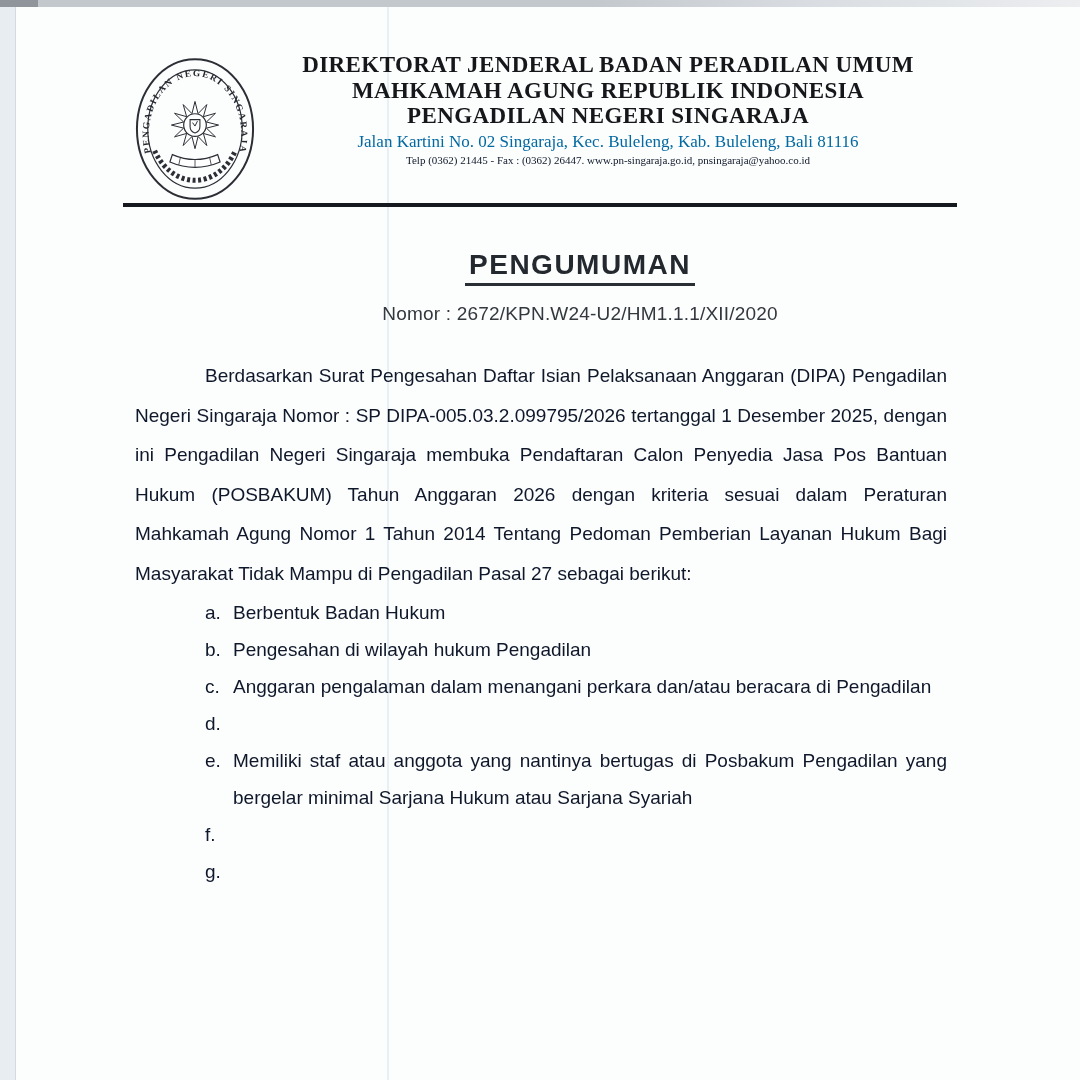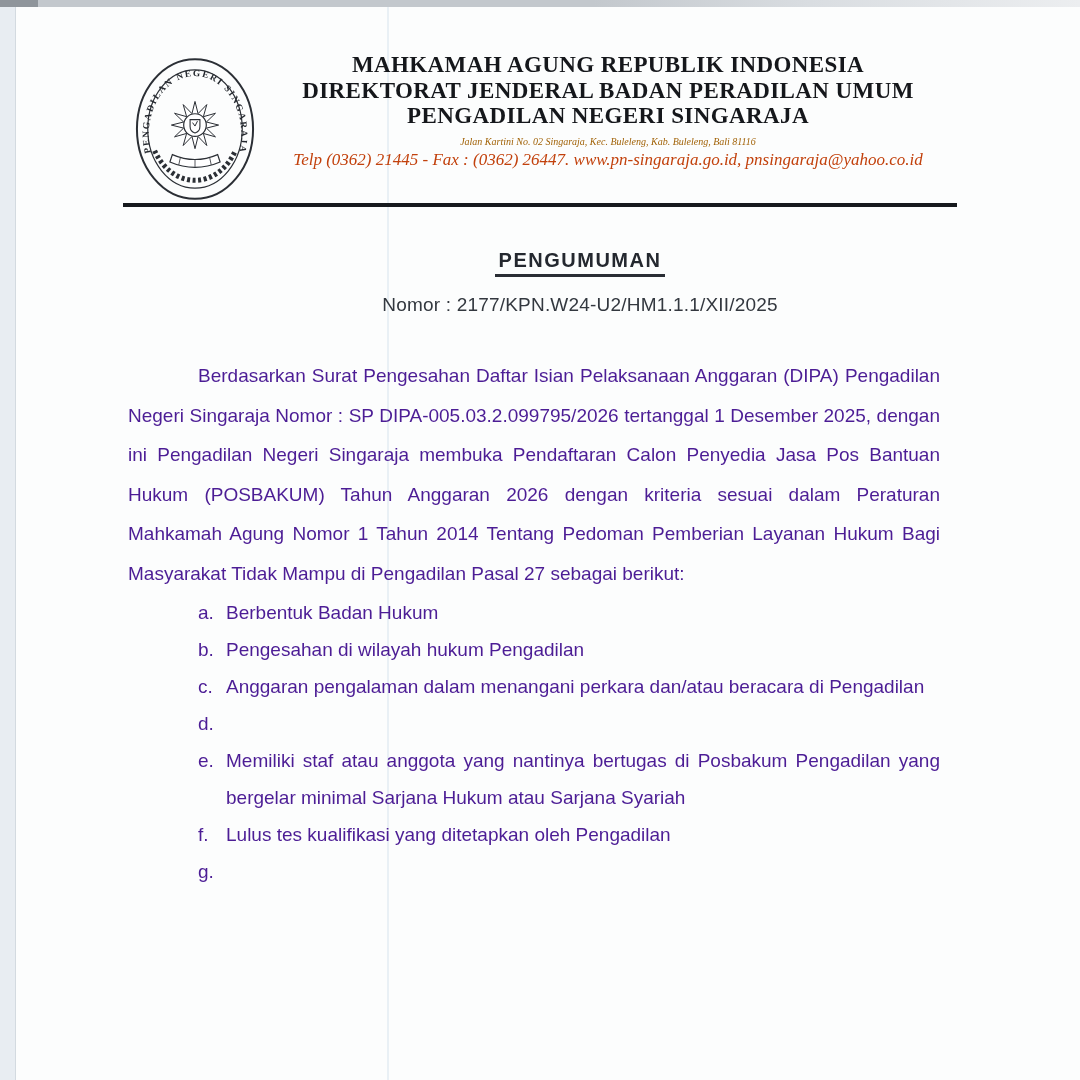--- a/index.html
+++ b/index.html
@@ -14,30 +14,30 @@
   .scan-left{position:absolute;top:7px;left:0;width:15px;height:1073px;
     background:#e8edf2;border-right:1px solid #d3dae0;}
   .scan-crease{position:absolute;top:7px;left:387px;width:2px;height:1073px;
     background:rgba(170,195,218,0.22);}
   
   .letterhead{position:absolute;left:133px;top:50px;width:826px;display:flex;}
   .seal{width:124px;height:146px;flex:none;margin-top:6px;}
   .head-text{flex:1;text-align:center;font-family:"Liberation Serif",serif;
     color:#15171b;padding-top:2px;}
   .head-line{font-weight:bold;font-size:23px;line-height:25.5px;letter-spacing:0.4px;}
-  .head-addr{font-size:10px;line-height:18px;margin-top:4px;color:#a16207;font-style:italic;}
-  .head-contact{font-size:17px;line-height:18px;color:#c2410c;font-style:italic;}
+  .head-addr{font-size:17px;line-height:18px;margin-top:4px;color:#0369a1;}
+  .head-contact{font-size:11px;line-height:18px;color:#0f172a;}
   .head-rule{position:absolute;left:123px;top:203px;width:834px;height:4px;background:#16191d;}
   
   .title-block{position:absolute;left:135px;top:249px;width:890px;text-align:center;}
-  .doc-title{display:inline-block;font-size:20px;font-weight:bold;letter-spacing:1.5px;
+  .doc-title{display:inline-block;font-size:28px;font-weight:bold;letter-spacing:1.5px;
     color:#24282f;border-bottom:3px solid #2a2e35;padding:0 4px 2px 4px;}
   .doc-number{margin-top:17px;font-size:19px;color:#33383f;letter-spacing:0.2px;}
   
-  .doc-body{position:absolute;left:128px;top:356px;width:812px;color:#4c1d95;}
+  .doc-body{position:absolute;left:135px;top:356px;width:812px;color:#0f172a;}
   .paragraph{font-size:19px;line-height:39.5px;text-align:justify;text-indent:70px;margin:0;}
   .req-list{margin:1px 0 0 0;padding:0;list-style:none;font-size:19px;line-height:37px;}
   .req-item{display:flex;}
   .req-marker{flex:none;width:28px;margin-left:70px;}
   .req-text{flex:1;text-align:justify;}
   
   .seal *{vector-effect:non-scaling-stroke;}
 </style>
 </head>
 <body>
@@ -56,33 +56,33 @@
     </text>
     <path d="M63,46 L66.1,58.4 L75,49.2 L71.5,61.5 L83.8,58 L74.6,66.9 L87,70 L74.6,73.1 L83.8,82 L71.5,78.5 L75,90.8 L66.1,81.6 L63,94 L59.9,81.6 L51,90.8 L54.5,78.5 L42.2,82 L51.4,73.1 L39,70 L51.4,66.9 L42.2,58 L54.5,61.5 L51,49.2 L59.9,58.4 Z" fill="#ffffff" stroke="#2b2f35" stroke-width="1"></path>
     <circle cx="63" cy="70" r="11.5" fill="#ffffff" stroke="#2b2f35" stroke-width="1.2"></circle>
     <path d="M58,64.5 h10 v7 q0,5 -5,6.5 q-5,-1.5 -5,-6.5 z" fill="none" stroke="#2b2f35" stroke-width="1.1"></path>
     <path d="M60.5,67.5 l2.5,3.5 l2.5,-5" fill="none" stroke="#2b2f35" stroke-width="1"></path>
     <path d="M40,100 Q63,110 86,100 L88.5,107.5 Q63,118.5 37.5,107.5 Z" fill="#ffffff" stroke="#2b2f35" stroke-width="1.2"></path>
     <path d="M48,103.5 l-1.5,7 M63,105.5 l0,7 M78,103.5 l1.5,7" stroke="#2b2f35" stroke-width="0.8" fill="none"></path>
     <path d="M22,96 A 47 59 0 0 0 104,96" fill="none" stroke="#2b2f35" stroke-width="5" stroke-dasharray="3 2.6"></path>
   </svg>
   <div class="head-text">
+    <div class="head-line">DIREKTORAT JENDERAL BADAN PERADILAN UMUM</div>
     <div class="head-line">MAHKAMAH AGUNG REPUBLIK INDONESIA</div>
-    <div class="head-line">DIREKTORAT JENDERAL BADAN PERADILAN UMUM</div>
     <div class="head-line">PENGADILAN NEGERI SINGARAJA</div>
     <div class="head-addr">Jalan Kartini No. 02 Singaraja, Kec. Buleleng, Kab. Buleleng, Bali 81116</div>
     <div class="head-contact">Telp (0362) 21445  -  Fax :  (0362) 26447. www.pn-singaraja.go.id, pnsingaraja@yahoo.co.id</div>
   </div>
 </div>
 
 <div class="head-rule"></div>
 
 <div class="title-block">
   <span class="doc-title">PENGUMUMAN</span>
-  <div class="doc-number">Nomor : 2177/KPN.W24-U2/HM1.1.1/XII/2025</div>
+  <div class="doc-number">Nomor : 2672/KPN.W24-U2/HM1.1.1/XII/2020</div>
 </div>
 
 <div class="doc-body">
   <p class="paragraph">Berdasarkan Surat Pengesahan Daftar Isian Pelaksanaan Anggaran (DIPA) Pengadilan Negeri Singaraja Nomor : SP DIPA-005.03.2.099795/2026 tertanggal 1 Desember 2025, dengan ini Pengadilan Negeri Singaraja membuka Pendaftaran Calon Penyedia Jasa Pos Bantuan Hukum (POSBAKUM) Tahun Anggaran 2026 dengan kriteria sesuai dalam Peraturan Mahkamah Agung Nomor 1 Tahun 2014 Tentang Pedoman Pemberian Layanan Hukum Bagi Masyarakat Tidak Mampu di Pengadilan Pasal 27 sebagai berikut:</p>
   <ul class="req-list">
     <li class="req-item">
       <span class="req-marker">a.</span>
       <span class="req-text">Berbentuk Badan Hukum</span>
     </li>
     <li class="req-item">
@@ -95,19 +95,18 @@
     </li>
     <li class="req-item">
       <span class="req-marker">d.</span>
     </li>
     <li class="req-item">
       <span class="req-marker">e.</span>
       <span class="req-text">Memiliki staf atau anggota yang nantinya bertugas di Posbakum Pengadilan yang bergelar minimal Sarjana Hukum atau Sarjana Syariah</span>
     </li>
     <li class="req-item">
       <span class="req-marker">f.</span>
-      <span class="req-text">Lulus tes kualifikasi yang ditetapkan oleh Pengadilan</span>
     </li>
     <li class="req-item">
       <span class="req-marker">g.</span>
     </li>
   </ul>
 </div>
 
 </body></html>

